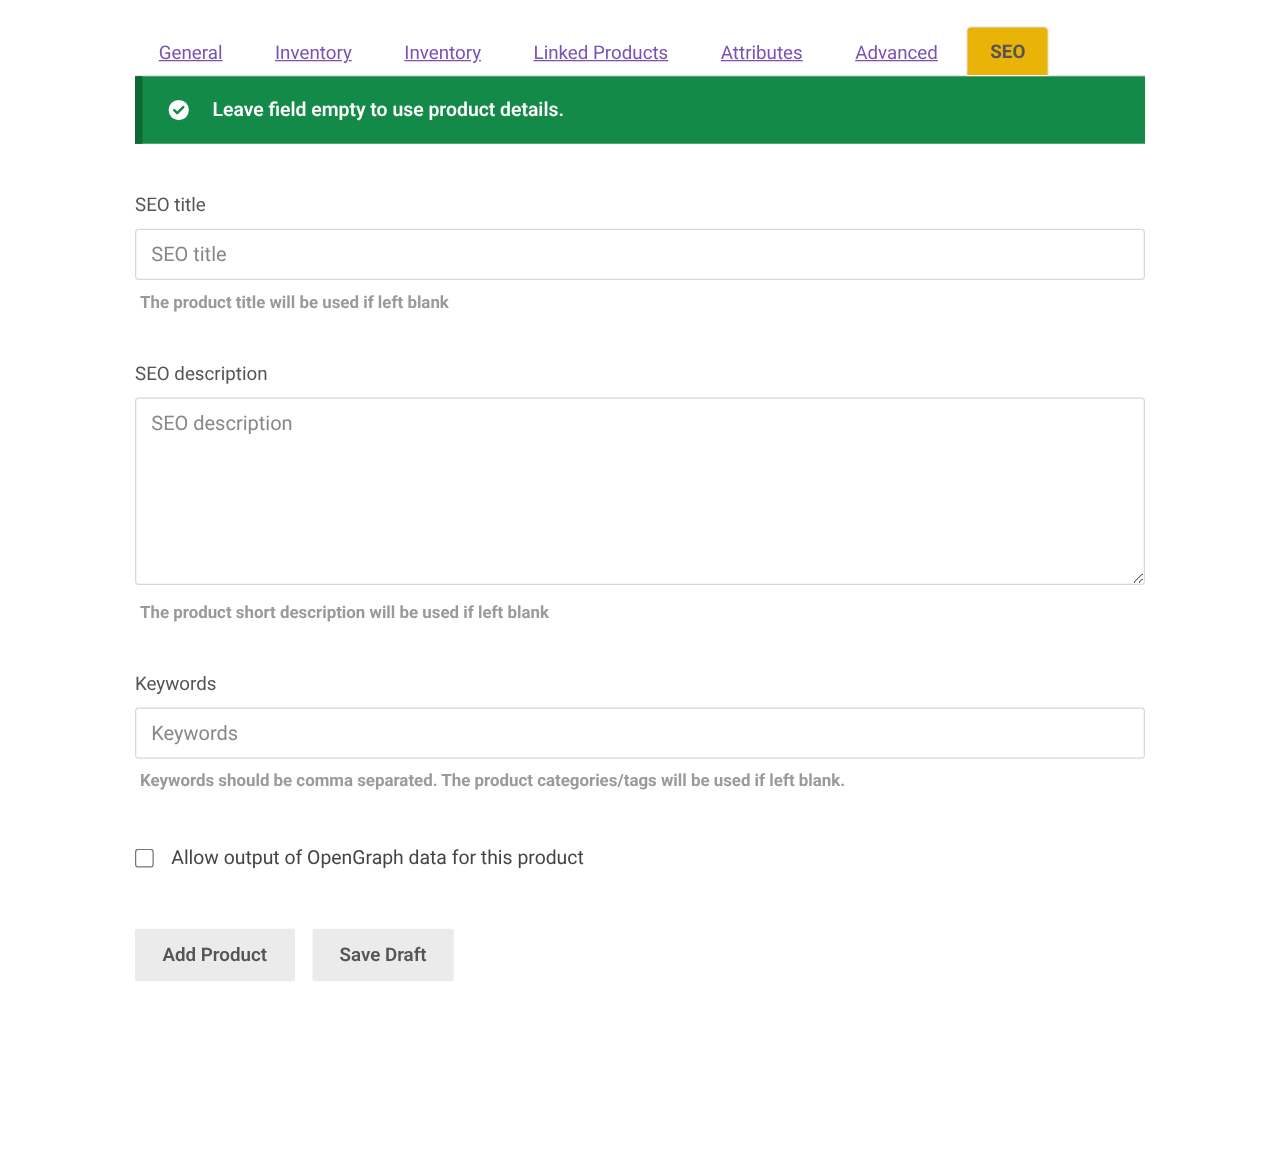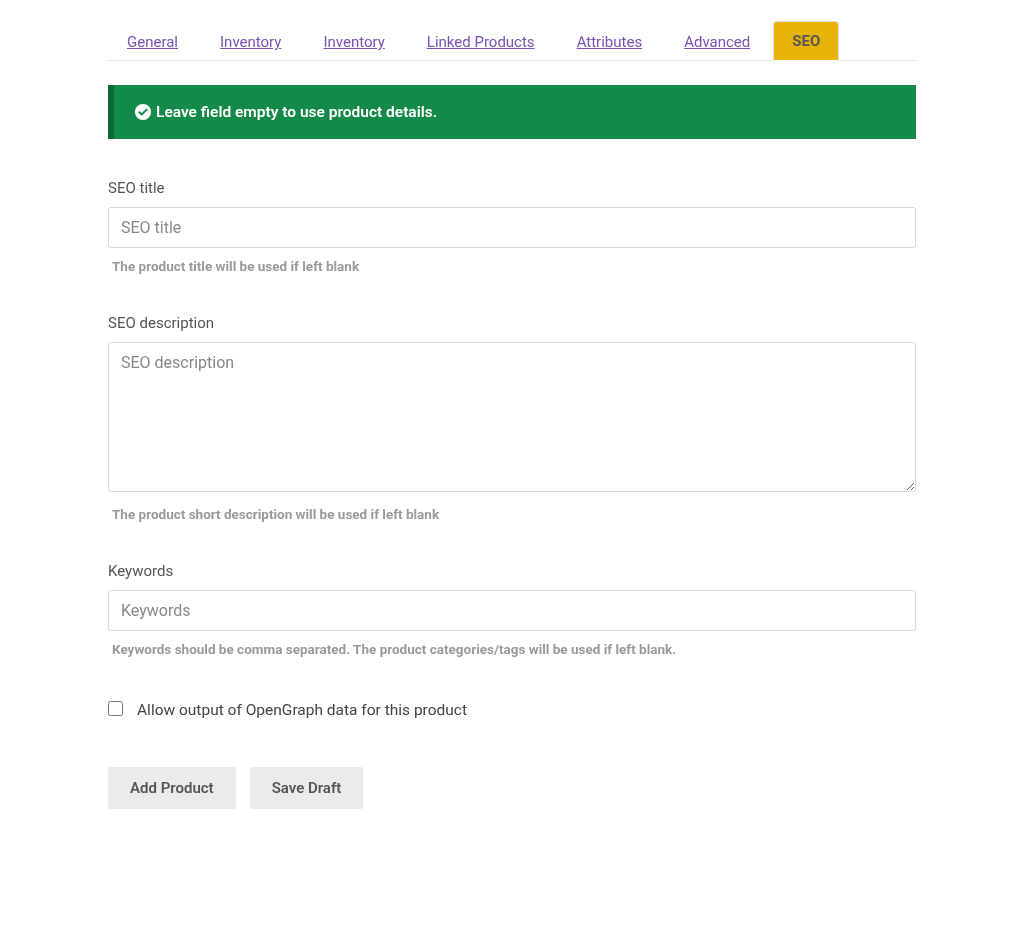--- a/index.html
+++ b/index.html
@@ -38,28 +38,27 @@
     .tab.active {
       color: #555;
       text-decoration: none;
       border: 1px solid #e0e0e0;
       border-bottom: 1px solid #fff;
       border-radius: 4px 4px 0 0;
       background: #eab308;
       font-weight: bold;
     }
     .notice {
-      margin-top: 24px;
       background: #138a47;
       border-left: 6px solid #0d6934;
       color: #fff;
       padding: 18px 20px;
       display: flex;
       align-items: center;
-      gap: 4px;
+      gap: 18px;
       font-size: 15.5px;
       font-weight: 600;
     }
     .notice .check-icon {
       width: 18px;
       height: 18px;
       flex-shrink: 0;
     }
     .field-group {
       margin-top: 40px;
@@ -89,20 +88,21 @@
     .help-text {
       font-size: 13.5px;
       color: #9a9a9a;
       margin-top: 10px;
       padding-left: 4px;
       font-weight: bold;
     }
     .checkbox-row {
       margin-top: 44px;
       display: flex;
+      align-items: center;
       gap: 14px;
     }
     .checkbox-row input[type="checkbox"] {
       width: 15px;
       height: 15px;
       cursor: pointer;
     }
     .checkbox-row label {
       font-size: 15.5px;
       color: #444;

